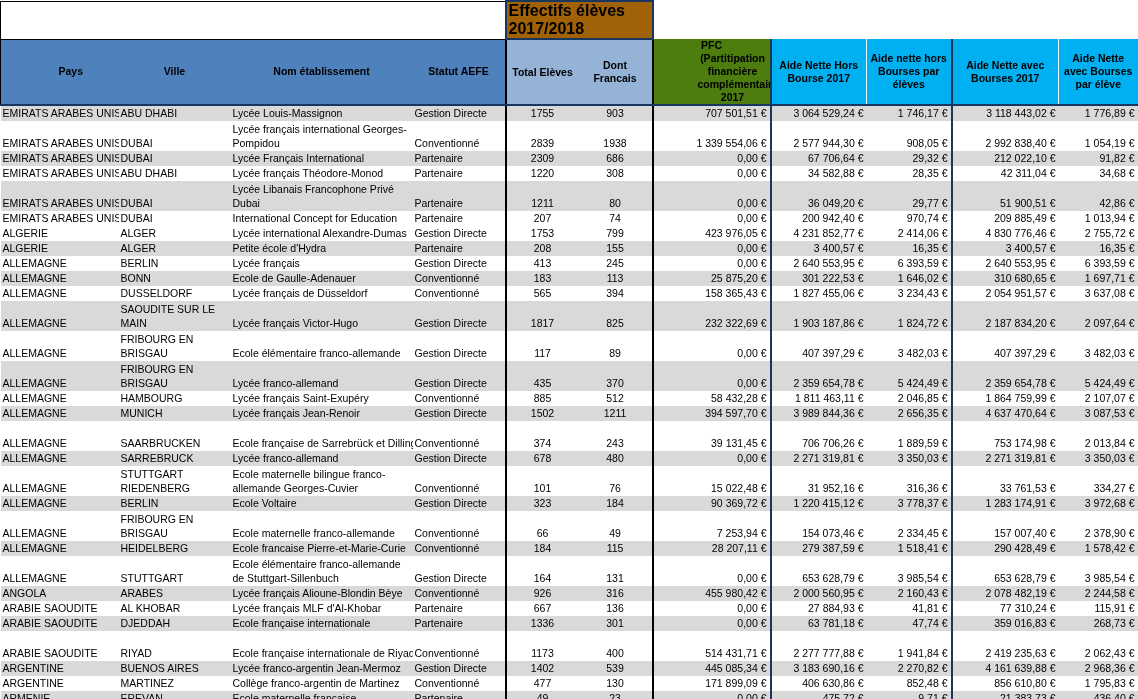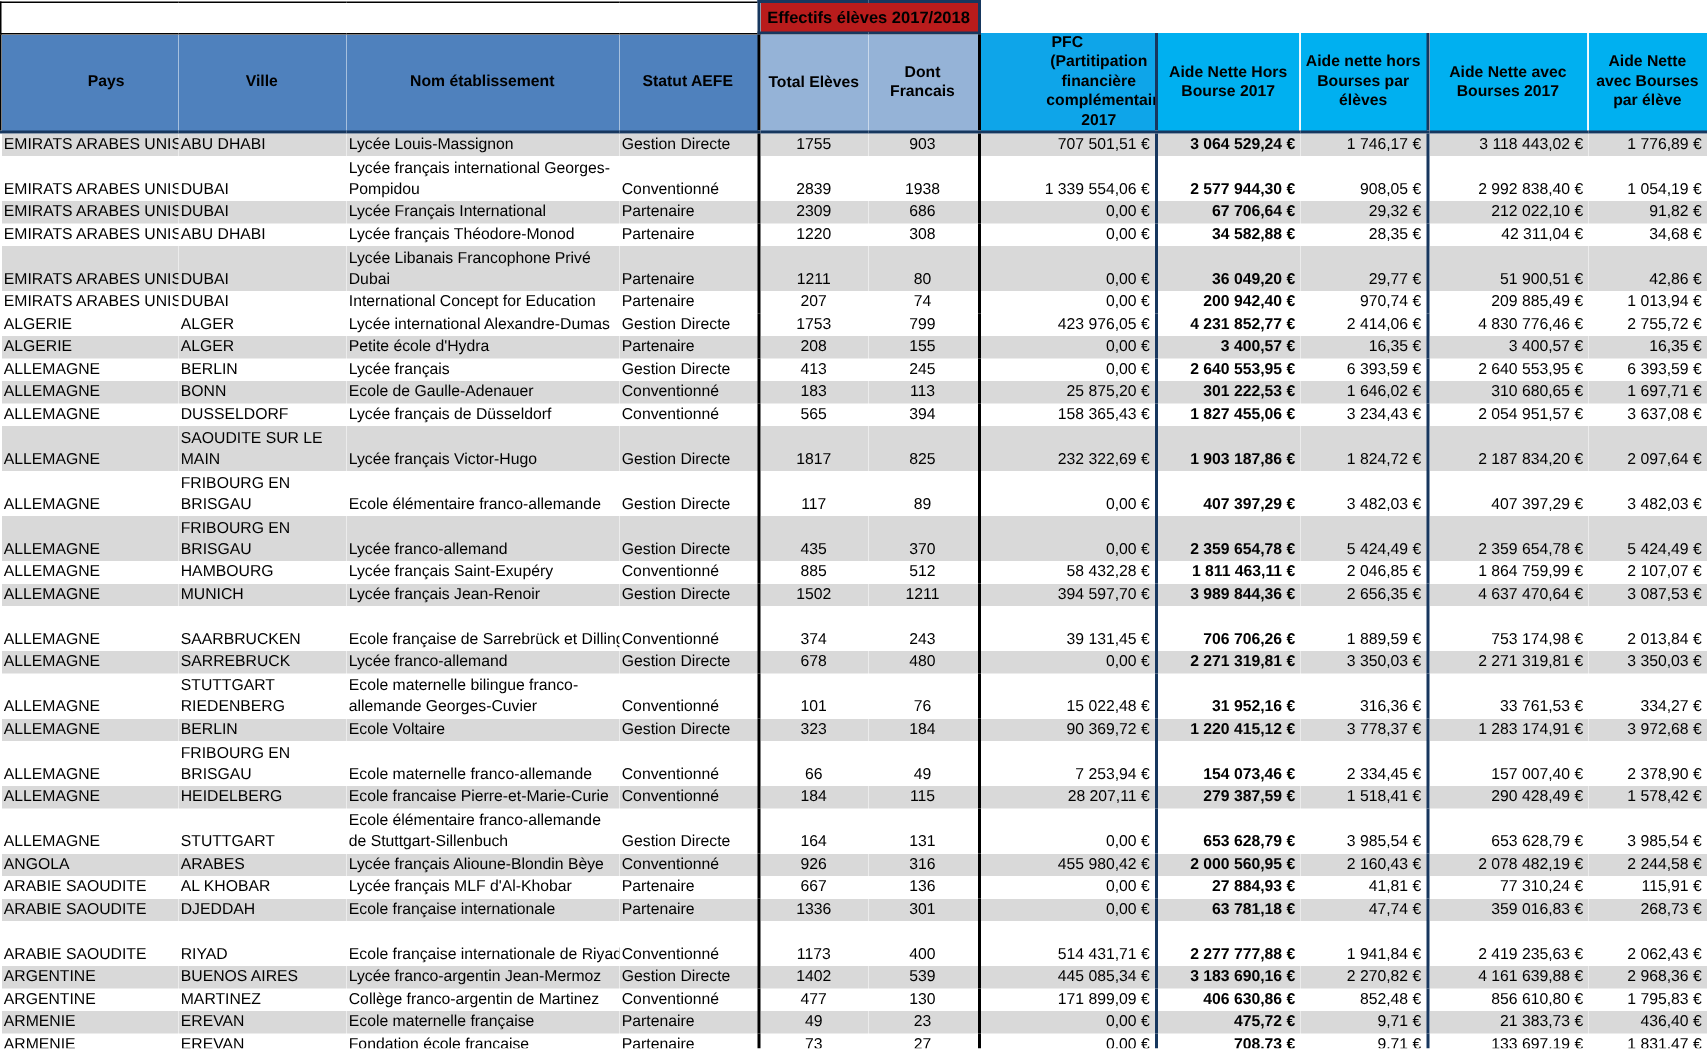--- a/index.html
+++ b/index.html
@@ -4,53 +4,53 @@
 <style>
   html,body{margin:0;padding:0;background:#fff;}
   body{font-family:"Liberation Sans",sans-serif;-webkit-font-smoothing:antialiased;}
   .sheet{position:relative;width:1138px;height:699px;overflow:hidden;background:#fff;}
   table{border-collapse:collapse;table-layout:fixed;width:1138px;}
   td,th{margin:0;padding:0 2px;overflow:hidden;font-size:10.5px;color:#000;}
 
   
   tr.top-strip{height:21px;}
   td.top-blank{background:#fff;border:1px solid #000;}
-  td.top-effectifs{background:#b91c1c;border:2px solid #17375e;text-align:center;
-                   font-weight:bold;font-size:11px;}
+  td.top-effectifs{background:#a16207;border:2px solid #17375e;
+                   font-weight:bold;font-size:16px;}
   td.top-empty{background:#fff;}
 
   
   tr.head-row{height:45px;}
   th{vertical-align:middle;text-align:center;font-weight:bold;line-height:13px;}
   th.h-blue{background:#4f81bd;border-top:1px solid #000;border-bottom:2px solid #17375e;}
   th.h-blue.first{border-left:1px solid #000;padding-left:24px;}
   th.h-light{background:#95b3d7;border-bottom:2px solid #17375e;}
   th.h-cyan{background:#00b0f0;border-bottom:2px solid #17375e;}
-  th.h-pfc{background:#0ea5e9;border-bottom:2px solid #17375e;}
+  th.h-pfc{background:#4d7c0f;border-bottom:2px solid #17375e;}
   .pfc-l1{display:block;}
   .pfc-l2{display:block;margin-left:42px;}
 
   
   .bl-black{border-left:2px solid #000;}
   .bl-navy{border-left:2px solid #17375e;}
   .br-navy{border-right:2px solid #17375e;}
   .bl-thin-white{border-left:1px solid #e8f6fd;}
 
   
   tr.row{height:15px;}
   tr.row.tall{height:30px;}
   tr.band-gray{background:#d9d9d9;}
   tr.band-white{background:#ffffff;}
   tr.row td{vertical-align:bottom;line-height:14px;padding-bottom:1px;}
   .c-pays,.c-ville,.c-nom,.c-statut{text-align:left;white-space:nowrap;}
   tr.tall .c-ville,tr.tall .c-nom{white-space:normal;}
   tr.tall .c-nom.nowrap{white-space:nowrap;}
   .c-total,.c-dont{text-align:center;white-space:nowrap;}
   .c-eur{text-align:right;white-space:nowrap;padding-right:3px;}
-  .c-bold{font-weight:bold;}
+  .c-bold{font-weight:normal;}
 </style>
 </head>
 <body>
 
 <div class="sheet">
   <table>
     <colgroup>
       <col style="width:118px">
         <col style="width:112px">
         <col style="width:182px">

